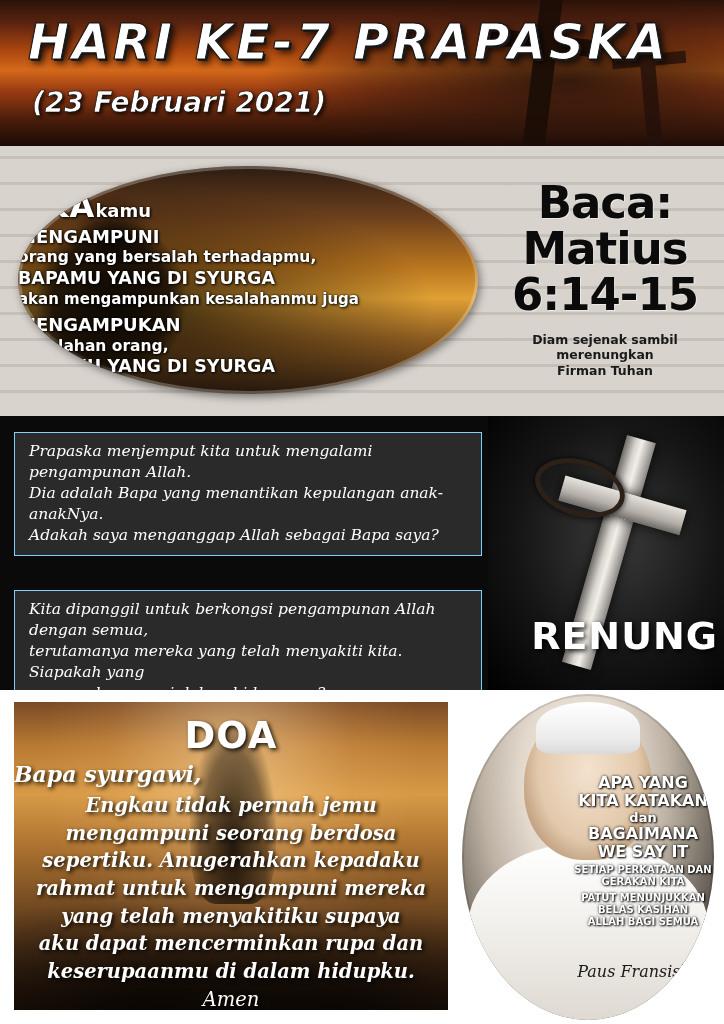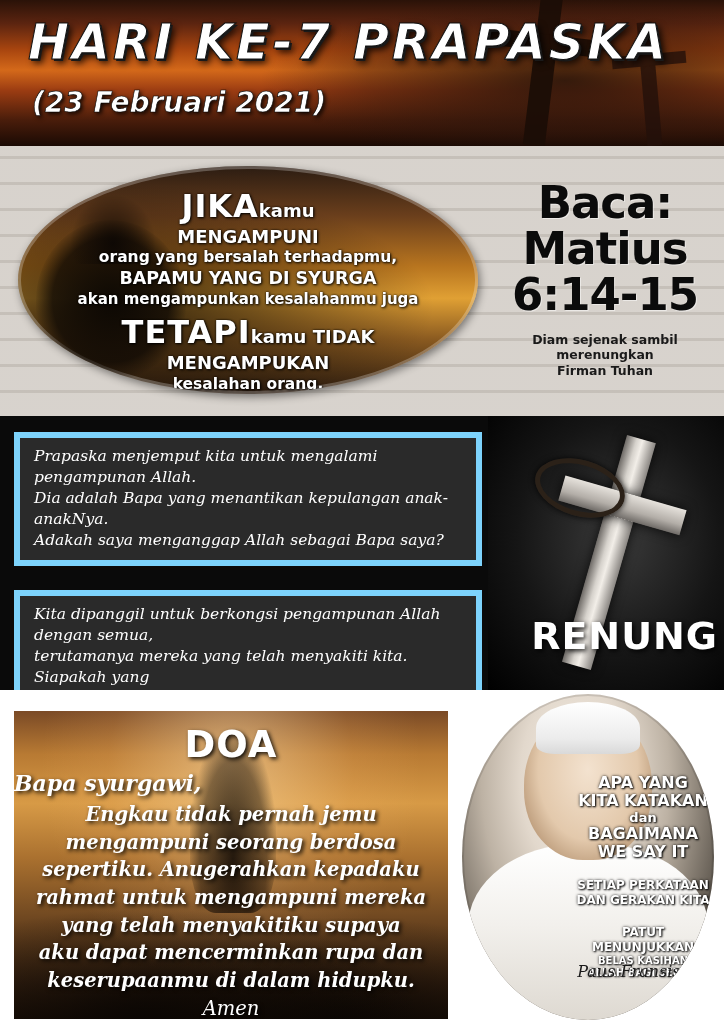--- a/index.html
+++ b/index.html
@@ -81,21 +81,21 @@
     position: absolute; left: 18px; top: 54px; width: 150px; height: 160px;
     background: radial-gradient(ellipse at 50% 50%, rgba(10,6,3,.92) 0%, rgba(10,6,3,.7) 55%, rgba(10,6,3,0) 72%);
     border-radius: 50% 50% 40% 40%;
   }
   .hand:after {
     content:""; position:absolute; left: 34px; top: -26px; width: 86px; height: 70px;
     background: radial-gradient(ellipse at 50% 70%, rgba(12,7,4,.9) 0%, rgba(12,7,4,0) 70%);
   }
   .oval-text {
     position: absolute; left: 0; top: 22px; width: 460px;
-    text-align: center; color: #fff;
+    text-align: left; color: #fff;
     text-shadow: 1px 1px 3px rgba(0,0,0,.95), 0 0 2px rgba(0,0,0,.9);
     font-family: "DejaVu Sans", sans-serif;
   }
   .l1 { font-size: 17px; font-weight: bold; line-height: 1.18; }
   .l1 .big { font-size: 32px; font-weight: bold; letter-spacing: 1px; }
   .l1 .mid { font-size: 18px; font-weight: bold; }
   .ln { line-height: 1.25; }
   .sp4 { height: 6px; }
 
   .read-block {
@@ -147,39 +147,39 @@
   .renung {
     position: absolute; right: 6px; bottom: 32px;
     font-family: "DejaVu Sans", sans-serif;
     font-size: 38px; font-weight: bold; letter-spacing: 1px;
     color: #ffffff; text-shadow: 2px 2px 5px rgba(0,0,0,.9);
   }
   .qbox {
     position: absolute; left: 14px;
     width: 468px;
     background: #2a2a2a;
-    border: 6px solid #7dd3fc;
+    border: 1px solid #7dd3fc;
     padding: 8px 12px 9px 14px;
     color: #ffffff;
     font-family: "DejaVu Serif", serif;
     font-style: italic;
     font-size: 15.5px;
     line-height: 1.36;
   }
   #qbox0 { top: 16px; }
   #qbox1 { top: 110px; }
   #qbox2 { top: 174px; }
 
   
   .band-pray {
     position: absolute; left: 0; top: 690px; width: 724px; height: 334px;
     background: #ffffff;
   }
   .pray-card {
-    position: absolute; left: 14px; top: 21px; width: 434px; height: 308px;
+    position: absolute; left: 14px; top: 12px; width: 434px; height: 308px;
     background:
       radial-gradient(ellipse at 50% 18%, rgba(255,222,170,.55) 0%, rgba(255,190,120,.12) 40%, rgba(0,0,0,0) 62%),
       linear-gradient(to bottom, #7a4a26 0%, #b87a33 14%, #d79a46 30%, #a9702f 48%, #6d4620 68%, #3a2412 88%, #1d1108 100%);
     overflow: hidden;
   }
   .pray-sil {
     position: absolute; left: 0; bottom: 0; width: 434px; height: 120px;
     background:
       radial-gradient(ellipse at 30% 100%, rgba(10,6,3,.95) 0%, rgba(10,6,3,0) 65%),
       radial-gradient(ellipse at 75% 100%, rgba(10,6,3,.9) 0%, rgba(10,6,3,0) 60%);
@@ -239,21 +239,21 @@
   }
   .pope-text {
     position: absolute; left: 112px; top: 80px; width: 138px;
     text-align: center; z-index: 3;
     font-family: "DejaVu Sans", sans-serif; color: #ffffff;
     text-shadow: 1px 1px 2px rgba(0,0,0,.95), 0 0 3px rgba(0,0,0,.8);
   }
   .pt-a { font-size: 16px; font-weight: bold; line-height: 1.12; }
   .pt-small { font-size: 13px; font-weight: bold; }
   .pt-b { font-size: 16px; font-weight: bold; line-height: 1.12; }
-  .pt-tiny { font-size: 12px; font-weight: bold; line-height: 1.25; margin-top: 17px; }
+  .pt-tiny { font-size: 10px; font-weight: bold; line-height: 1.25; margin-top: 3px; }
   .pt-c { font-size: 10px; font-weight: bold; line-height: 1.2; }
   .pope-name {
     position: absolute; left: 106px; top: 268px; width: 150px; text-align: center; z-index: 3;
     font-family: "DejaVu Serif", serif; font-style: italic; font-size: 16px; color: #1a1a1a;
   }
 </style>
 </head>
 <body>
 
 <div class="page">
@@ -270,23 +270,20 @@
       <div class="hand"></div>
       <div class="oval-text">
         <div class="l1">
           <span class="big">JIKA</span><span class="mid">kamu</span>
         </div>
         <div class="l1 ln"><span class="mid">MENGAMPUNI</span></div>
         <div class="l1 ln" style="font-size:15.5px;">orang yang bersalah terhadapmu,</div>
         <div class="l1 ln" style="font-size:17.5px;">BAPAMU YANG DI SYURGA</div>
         <div class="l1 ln" style="font-size:15px;">akan mengampunkan kesalahanmu juga</div>
         <div class="sp4"></div>
-        <div class="l1">
-          <span class="big">TETAPI</span><span class="mid">kamu TIDAK</span>
-        </div>
         <div class="l1 ln"><span class="mid">MENGAMPUKAN</span></div>
         <div class="l1 ln" style="font-size:15.5px;">kesalahan orang,</div>
         <div class="l1 ln" style="font-size:17.5px;">BAPAMU YANG DI SYURGA</div>
 
       </div>
     </div>
 
     <div class="read-block">
       <div class="read-word">Baca:</div>
       <div class="read-ref">Matius</div>

